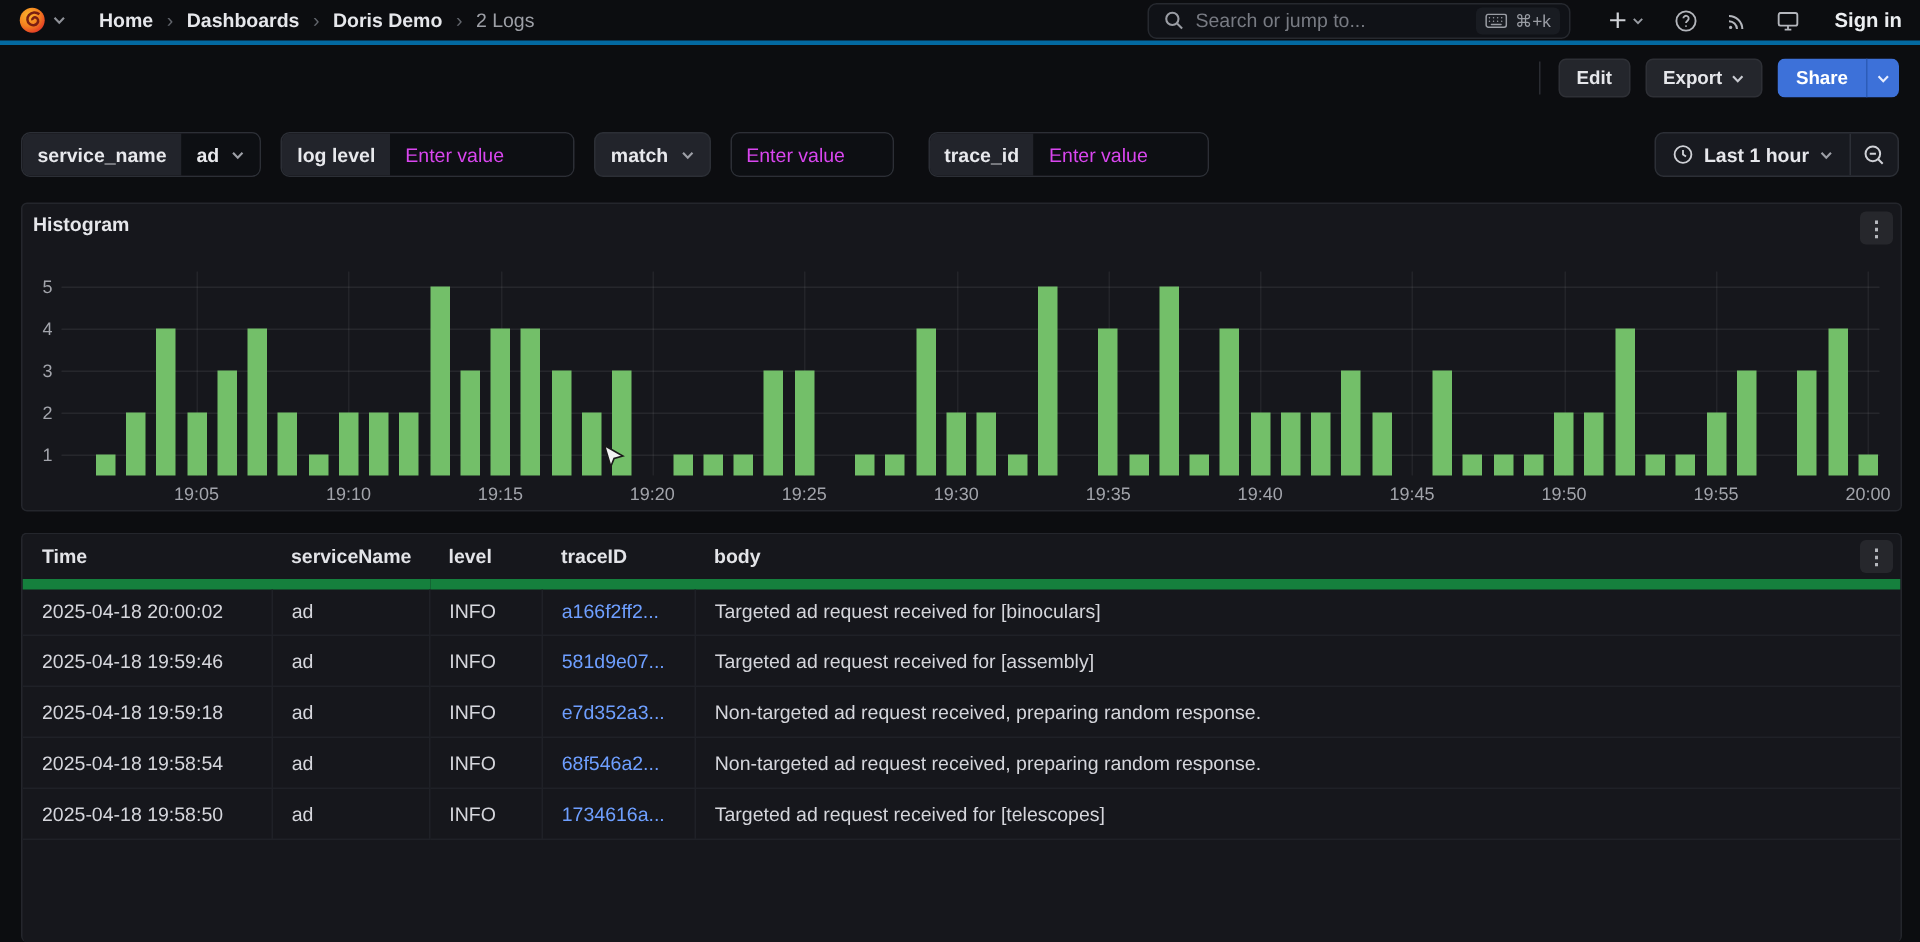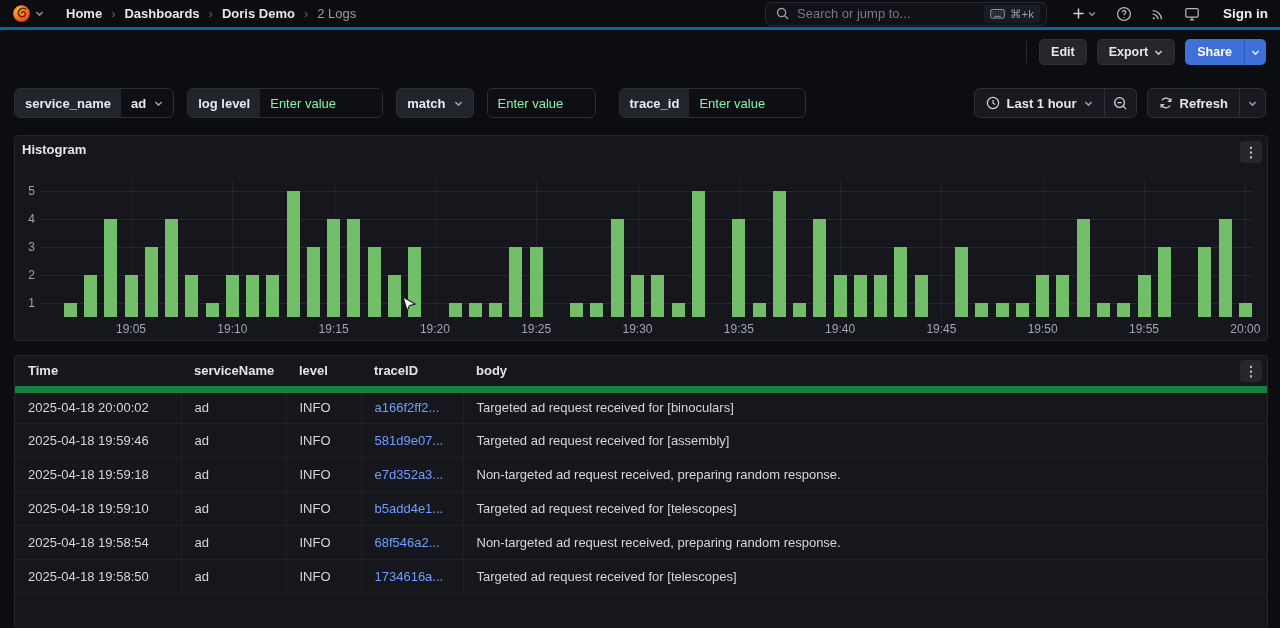--- a/index.html
+++ b/index.html
@@ -63,21 +63,21 @@
   .fgroup { display:flex; height:30px; border:1px solid #2c2f36; border-radius:6px; overflow:hidden; }
   .flabel {
     display:flex; align-items:center; padding:0 10px; background:#22242b;
     font-size:13px; font-weight:700; color:#e8e9ed; white-space:nowrap;
   }
   .fvalue {
     display:flex; align-items:center; gap:8px; padding:0 10px; background:#0d0f13;
     font-size:13px; font-weight:700; color:#e8e9ed; cursor:pointer; white-space:nowrap;
   }
   .finput { display:flex; align-items:center; padding:0 10px; background:#0d0f13; cursor:text; }
-  .finput .ph { font-size:13px; color:#86efac;text-align:right; }
+  .finput .ph { font-size:13px; color:#d946ef;text-align:right; }
   .fchip-dd { display:flex; align-items:center; gap:8px; height:30px; padding:0 10px;
     background:#22242b; border:1px solid #2c2f36; border-radius:6px;
     font-size:13px; font-weight:700; color:#e8e9ed; cursor:pointer; }
   .cv { color:#9d9fa6; }
   .filters-right { margin-left:auto; display:flex; align-items:center; gap:10px; }
   .bgroup { display:flex; height:30px; background:#181a20; border:1px solid #2c2f36; border-radius:6px; overflow:hidden; }
   .bseg { display:flex; align-items:center; gap:7px; padding:0 11px; font-size:13px; font-weight:700;
     color:#e6e7eb; cursor:pointer; }
   .bseg + .bseg { border-left:1px solid #2c2f36; }
   .bseg.sq { padding:0 8px; }
@@ -290,38 +290,20 @@
               <svg width="9" height="9" viewBox="0 0 10 10" fill="none" stroke="currentColor" stroke-width="1.6">
                 <path d="M1.5 3.2 5 6.8l3.5-3.6"></path>
               </svg>
             </span>
         </span>
         <span class="bseg sq">
           <svg width="15" height="15" viewBox="0 0 16 16" fill="none" stroke="#cfd1d6" stroke-width="1.4">
               <circle cx="7" cy="7" r="5.2"></circle>
               <path d="M10.8 10.8 14 14M4.8 7h4.4"></path>
             </svg>
-        </span>
-      </div>
-      <div class="bgroup">
-        <span class="bseg">
-          <span>
-            <svg width="14" height="14" viewBox="0 0 16 16" fill="none" stroke="#cfd1d6" stroke-width="1.5">
-                <path d="M13.2 6.2A5.5 5.5 0 0 0 3.4 4.9M2.8 9.8a5.5 5.5 0 0 0 9.8 1.3"></path>
-                <path d="M13.6 2.6v3.6h-3.6M2.4 13.4V9.8H6" stroke-width="1.4"></path>
-              </svg>
-          </span>
-          <span>Refresh</span>
-        </span>
-        <span class="bseg sq">
-          <span class="cv">
-              <svg width="9" height="9" viewBox="0 0 10 10" fill="none" stroke="currentColor" stroke-width="1.6">
-                <path d="M1.5 3.2 5 6.8l3.5-3.6"></path>
-              </svg>
-            </span>
         </span>
       </div>
     </div>
   </div>
 
   <section class="panel panel-hist">
     <div class="panel-title">Histogram</div>
     <div class="kebab">⋮</div>
     <div class="hist-plot">
         <div class="gl-h" style="top: 167px;"></div>
@@ -450,27 +432,20 @@
             <td>Targeted ad request received for [assembly]</td>
           </tr>
           <tr>
             <td>2025-04-18 19:59:18</td>
             <td>ad</td>
             <td>INFO</td>
             <td class="trace"><a>e7d352a3...</a></td>
             <td>Non-targeted ad request received, preparing random response.</td>
           </tr>
           <tr>
-            <td>2025-04-18 19:59:10</td>
-            <td>ad</td>
-            <td>INFO</td>
-            <td class="trace"><a>b5add4e1...</a></td>
-            <td>Targeted ad request received for [telescopes]</td>
-          </tr>
-          <tr>
             <td>2025-04-18 19:58:54</td>
             <td>ad</td>
             <td>INFO</td>
             <td class="trace"><a>68f546a2...</a></td>
             <td>Non-targeted ad request received, preparing random response.</td>
           </tr>
           <tr>
             <td>2025-04-18 19:58:50</td>
             <td>ad</td>
             <td>INFO</td>

